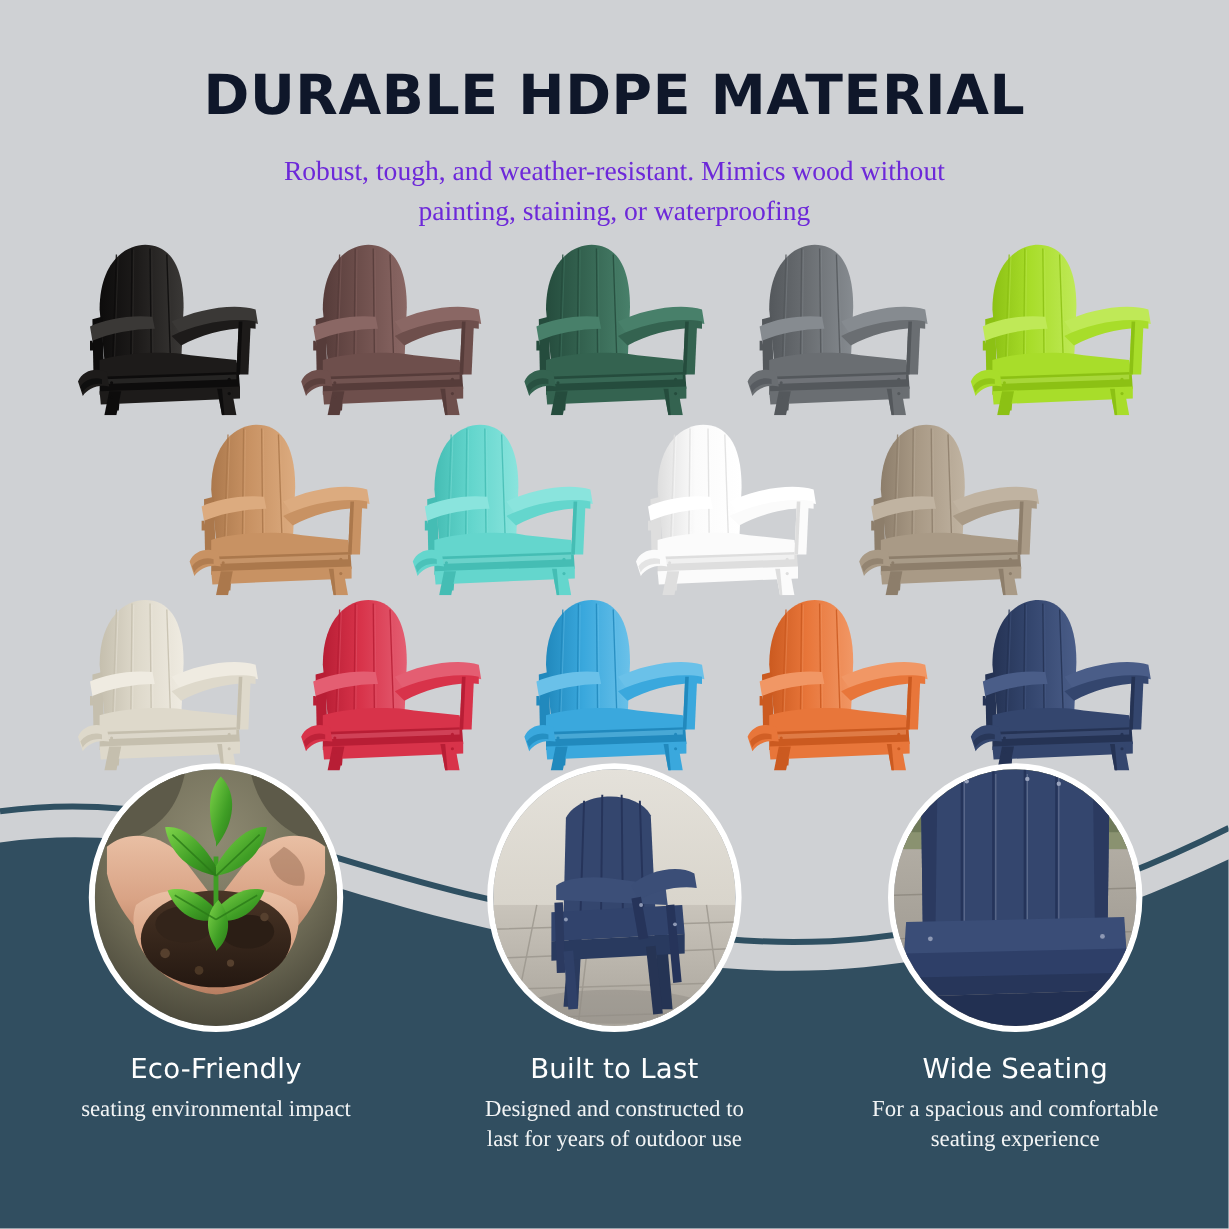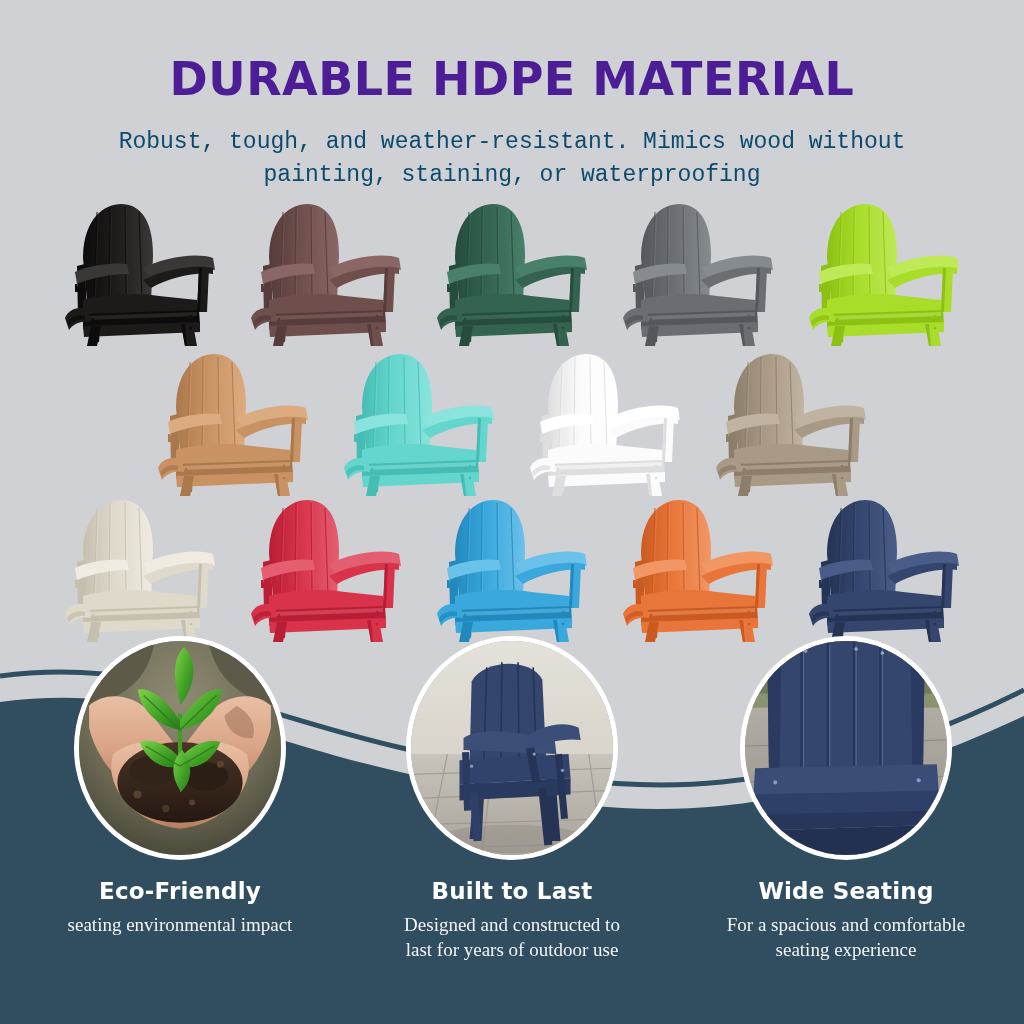--- a/index.html
+++ b/index.html
@@ -13,28 +13,28 @@
 
   
   #wave-layer{position:absolute;left:0;top:620px;width:1024px;height:404px;}
   #wave-layer svg{display:block;width:1024px;height:404px;}
 
   
   #header{position:absolute;left:0;top:0;width:1024px;text-align:center;}
   #title{
     margin:0;padding-top:56px;
     font-size:46px;font-weight:700;letter-spacing:.5px;
-    color:#4c1d95;
+    color:#0f172a;
     font-family:"DejaVu Sans",sans-serif;
     line-height:1;
   }
   #subtitle{
     margin:0;padding-top:24px;
-    font-size:23px;line-height:1.45;color:#0c4a6e;
-    font-family:Liberation Mono, monospace;
+    font-size:23px;line-height:1.45;color:#6d28d9;
+    font-family:Liberation Serif, serif;
   }
   #subtitle .line{display:block;}
 
   
   #grid{position:absolute;left:0;top:196px;width:1024px;height:455px;}
   .chair-row{position:absolute;left:0;width:1024px;display:flex;justify-content:center;}
   .row-1{top:0;}
   .row-2{top:150px;}
   .row-3{top:296px;}
   .chair{
@@ -58,21 +58,21 @@
     border-radius:50%;
     border:5px solid #ffffff;
     box-sizing:border-box;
     overflow:hidden;
     background:#9aa3ab;
   }
   .circle .photo{position:absolute;inset:0;}
 
   .feat-title{
     margin:0;padding-top:18px;
-    font-size:23px;font-weight:700;color:#ffffff;
+    font-size:23px;font-weight:400;color:#ffffff;
     font-family:"DejaVu Sans",sans-serif;
     letter-spacing:.2px;
   }
   .feat-desc{
     margin:0;padding-top:9px;
     font-size:19px;line-height:1.3;color:#f2f4f5;
     font-family:"Liberation Serif",serif;
   }
   .feat-desc .line{display:block;}
 </style>

